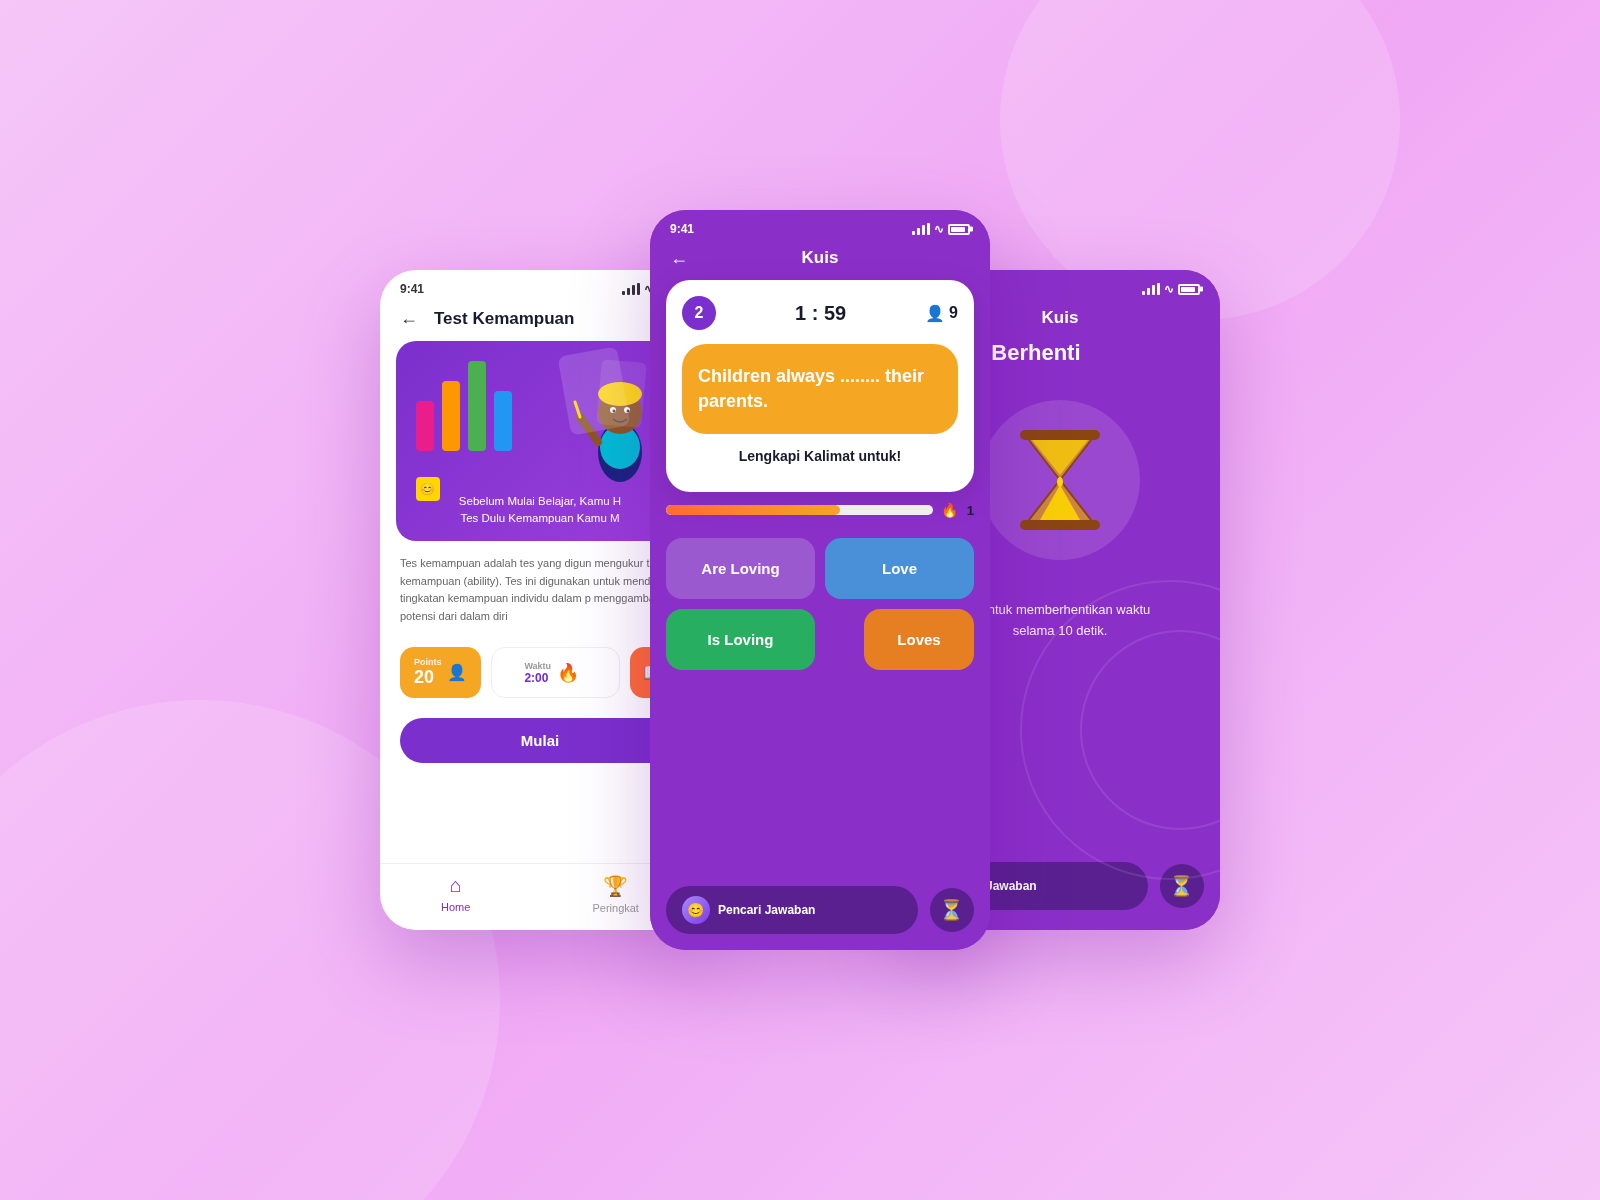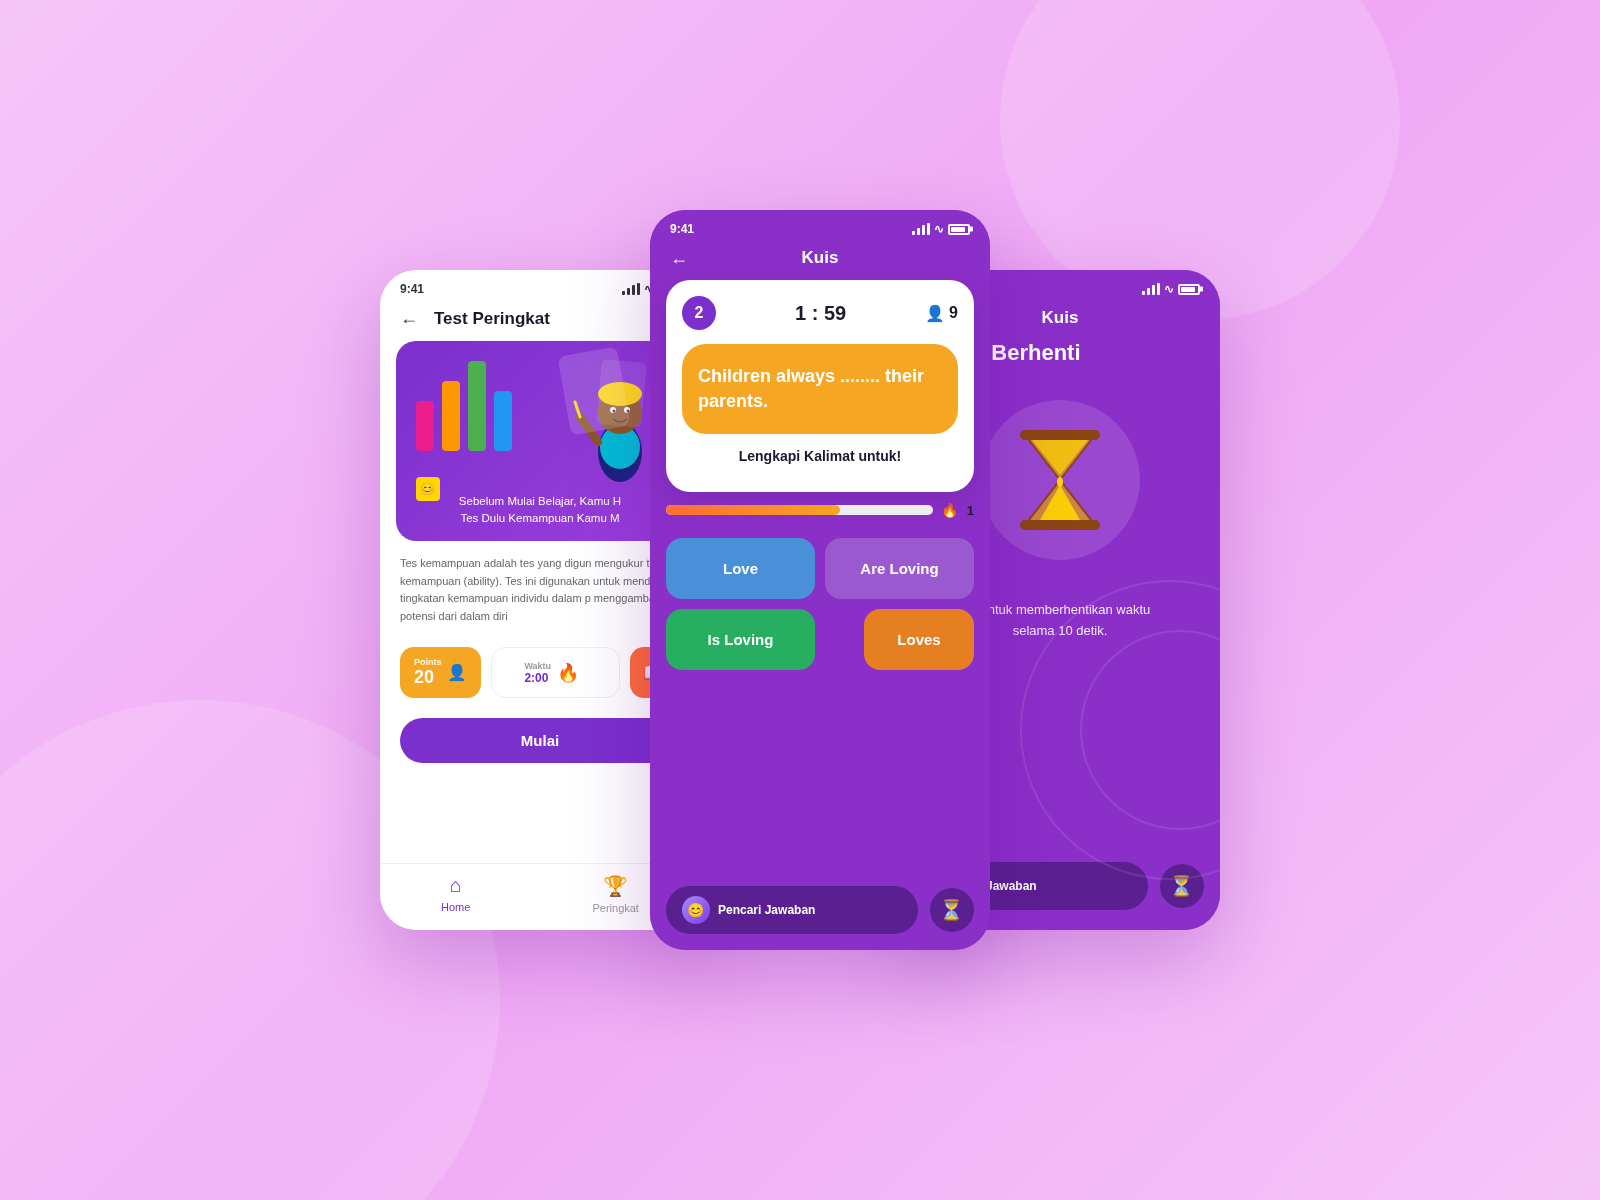--- a/index.html
+++ b/index.html
@@ -597,21 +597,21 @@
           </div>
           <span>∿</span>
           <span class="battery">
             <span class="battery-fill"></span>
           </span>
         </div>
       </div>
 
       <div class="left-header">
         <span class="back-arrow">←</span>
-        <span class="left-header-title">Test Peringkat</span>
+        <span class="left-header-title">Test Kemampuan</span>
       </div>
 
       <div class="left-hero">
 
         <div class="hero-shapes">
           <div class="bar bar-1"></div>
           <div class="bar bar-2"></div>
           <div class="bar bar-3"></div>
           <div class="bar bar-4"></div>
         </div>
@@ -732,22 +732,22 @@
 
       <div class="progress-area">
         <div class="progress-bar-bg">
           <div class="progress-bar-fill"></div>
         </div>
         <span class="progress-flame">🔥</span>
         <span class="progress-num">1</span>
       </div>
 
       <div class="options-grid">
+        <button class="option-btn option-purple">Are Loving</button>
         <button class="option-btn option-blue">Love</button>
-        <button class="option-btn option-purple">Are Loving</button>
         <button class="option-btn option-green">Is Loving</button>
         <button class="option-btn option-orange">Loves</button>
       </div>
 
       <div class="flex-spacer"></div>
 
       <div class="bottom-toolbar">
         <div class="pencari-btn">
           <div class="pencari-avatar">
             <span>😊</span>

